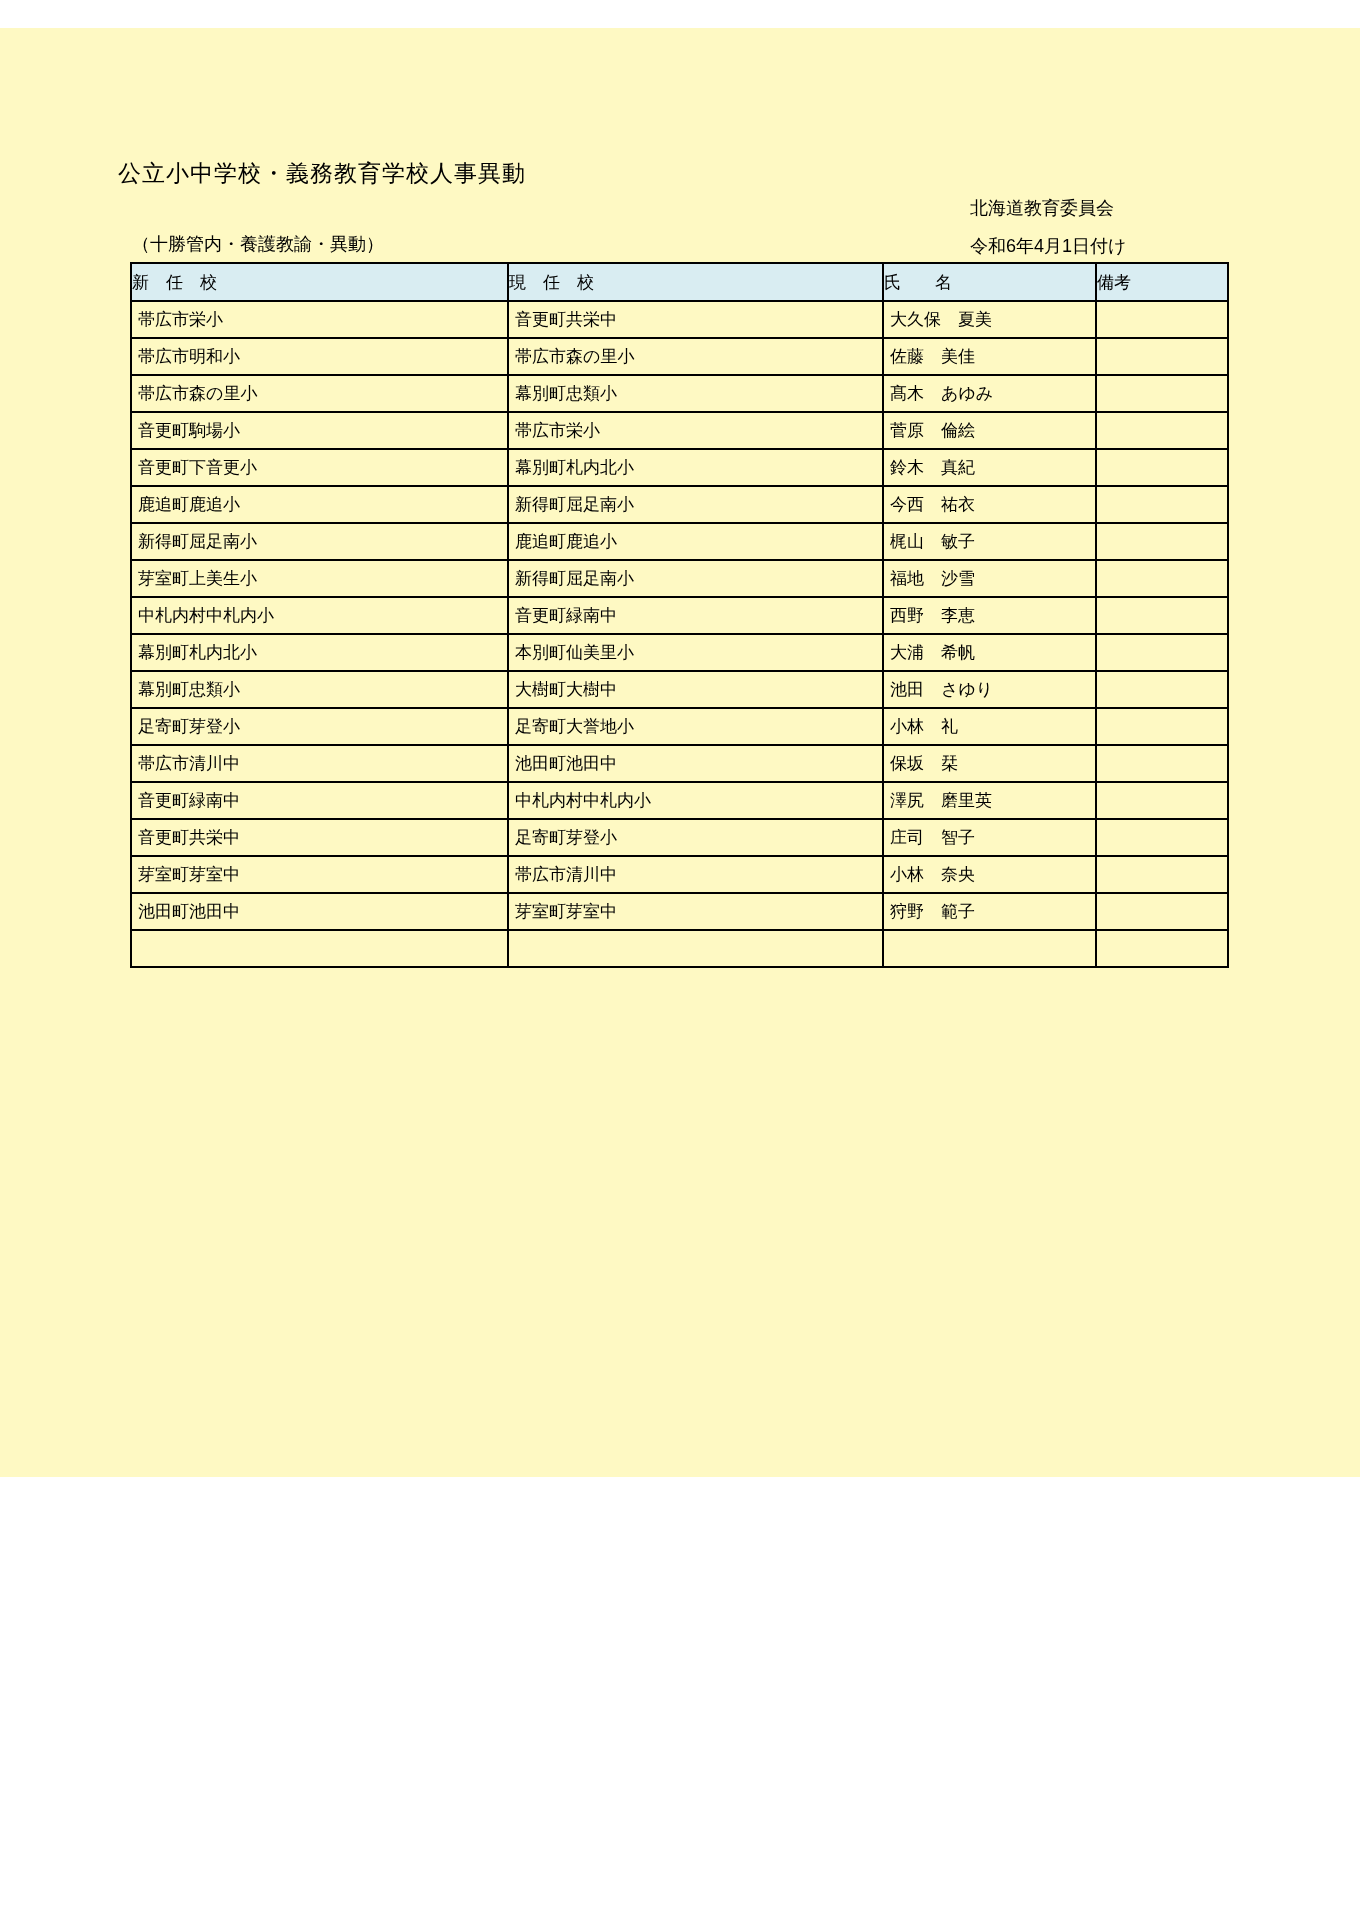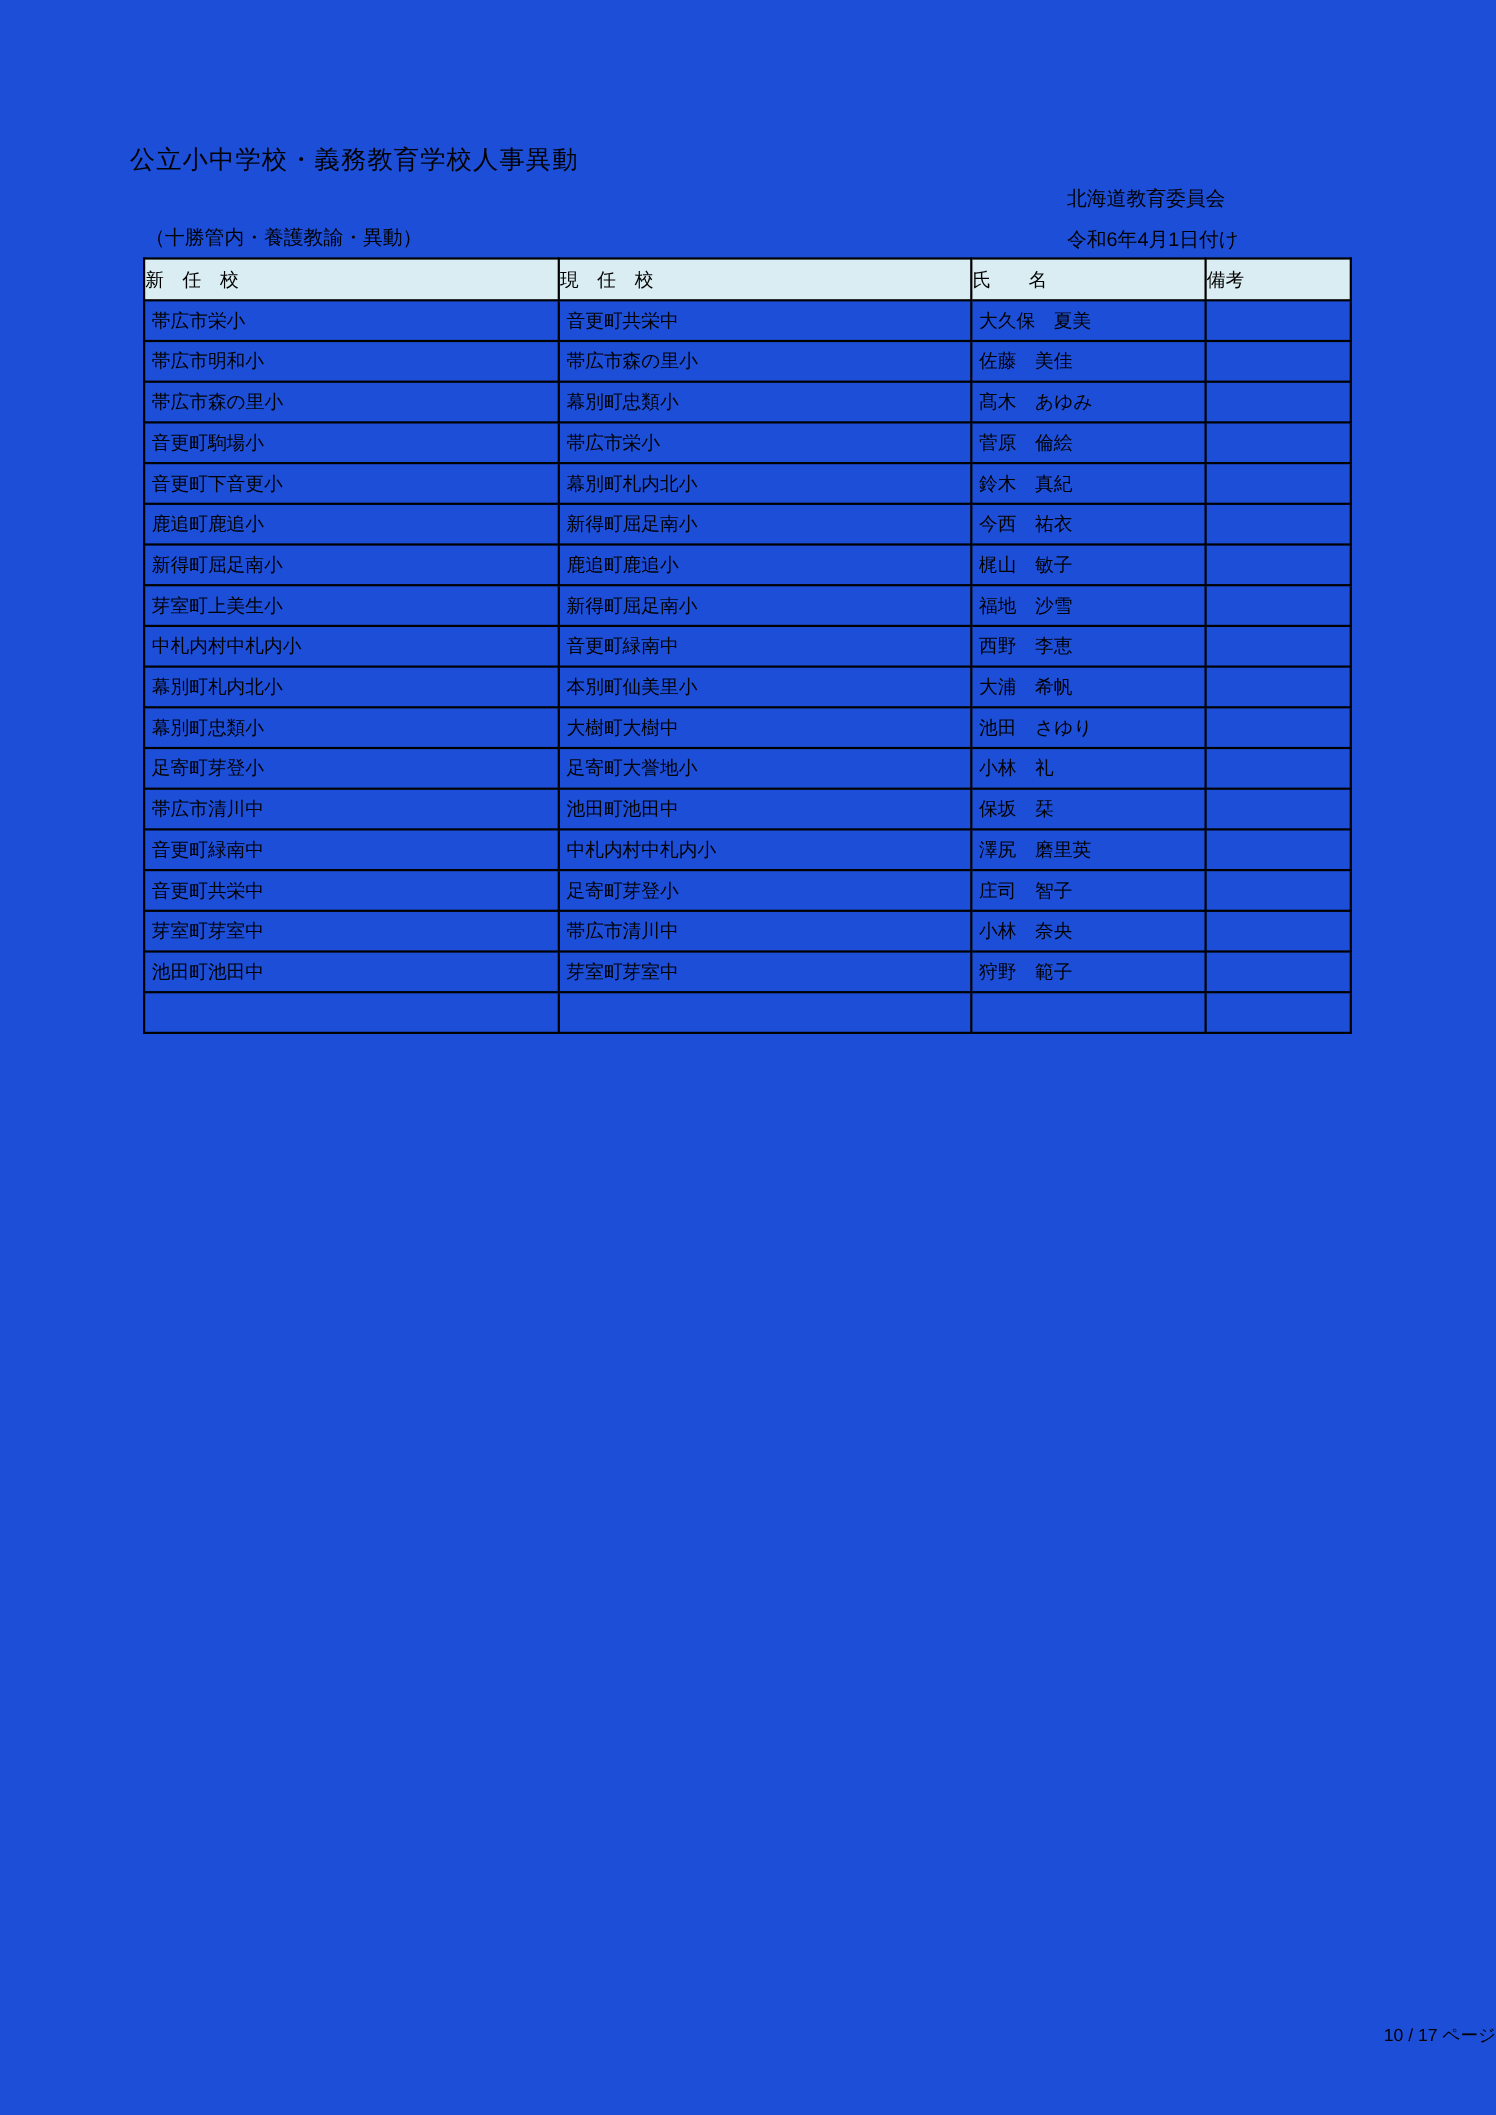--- a/index.html
+++ b/index.html
@@ -3,25 +3,26 @@
 <meta charset="utf-8">
 <style>
   html, body {
     margin: 0;
     padding: 0;
     background: #ffffff;
   }
   .page {
     position: relative;
     width: 1360px;
-    height: 1923px;
-    background: #1d4ed8;
+    height: 1449px;
+    background: #fef9c3;
     font-family: "Liberation Sans", "DejaVu Sans", sans-serif;
     color: #000000;
     overflow: hidden;
+    margin-top: 28px;
   }
   .doc-title {
     position: absolute;
     left: 118px;
     top: 130px;
     font-size: 23px;
     letter-spacing: 1px;
     font-weight: 500;
   }
   .org-name {

